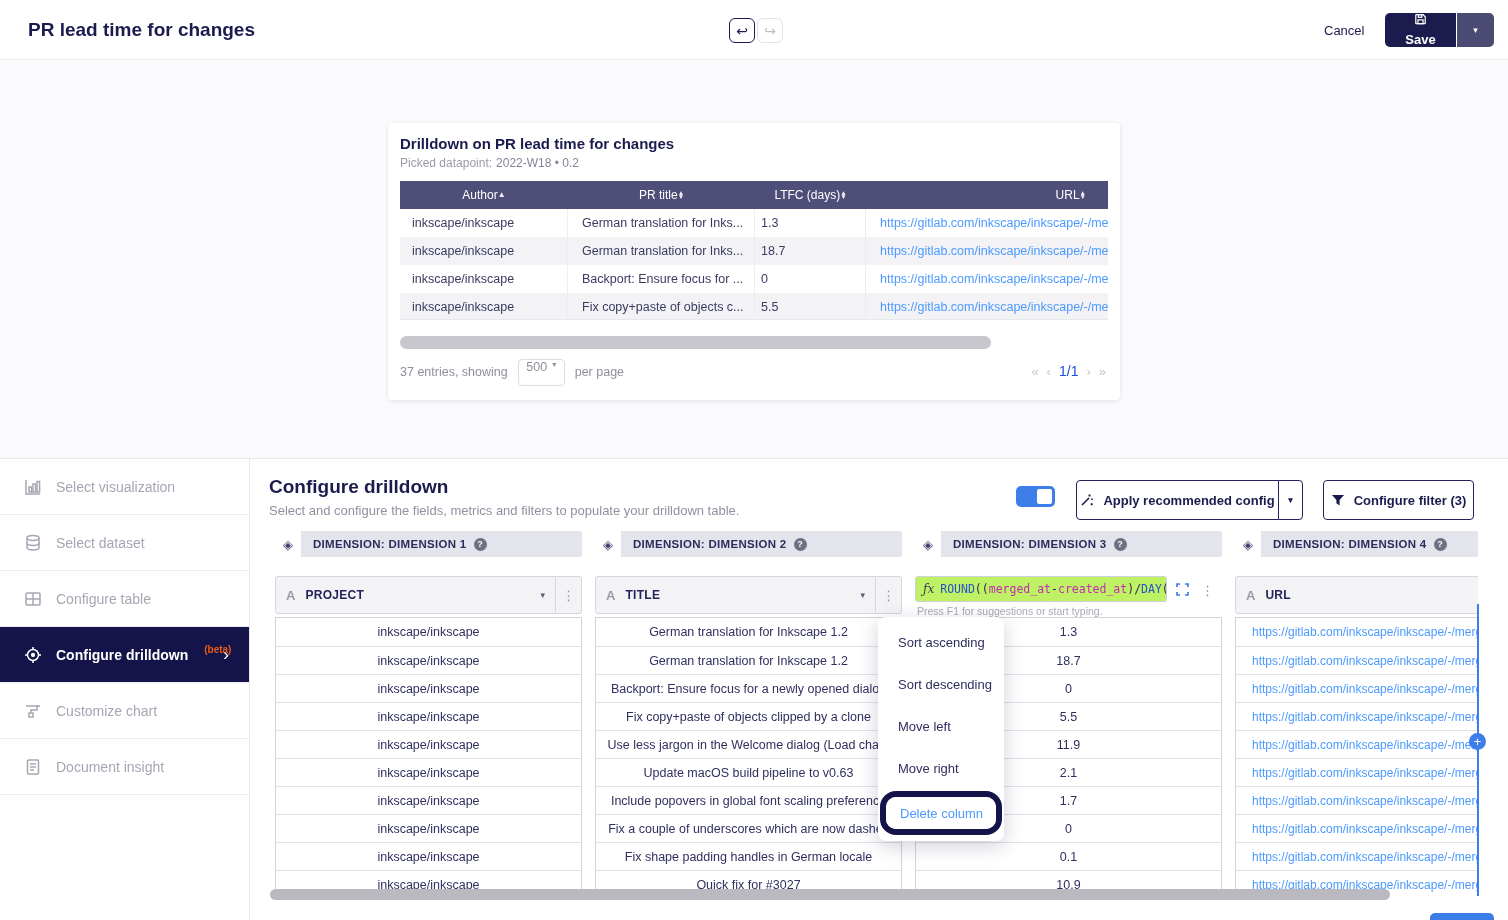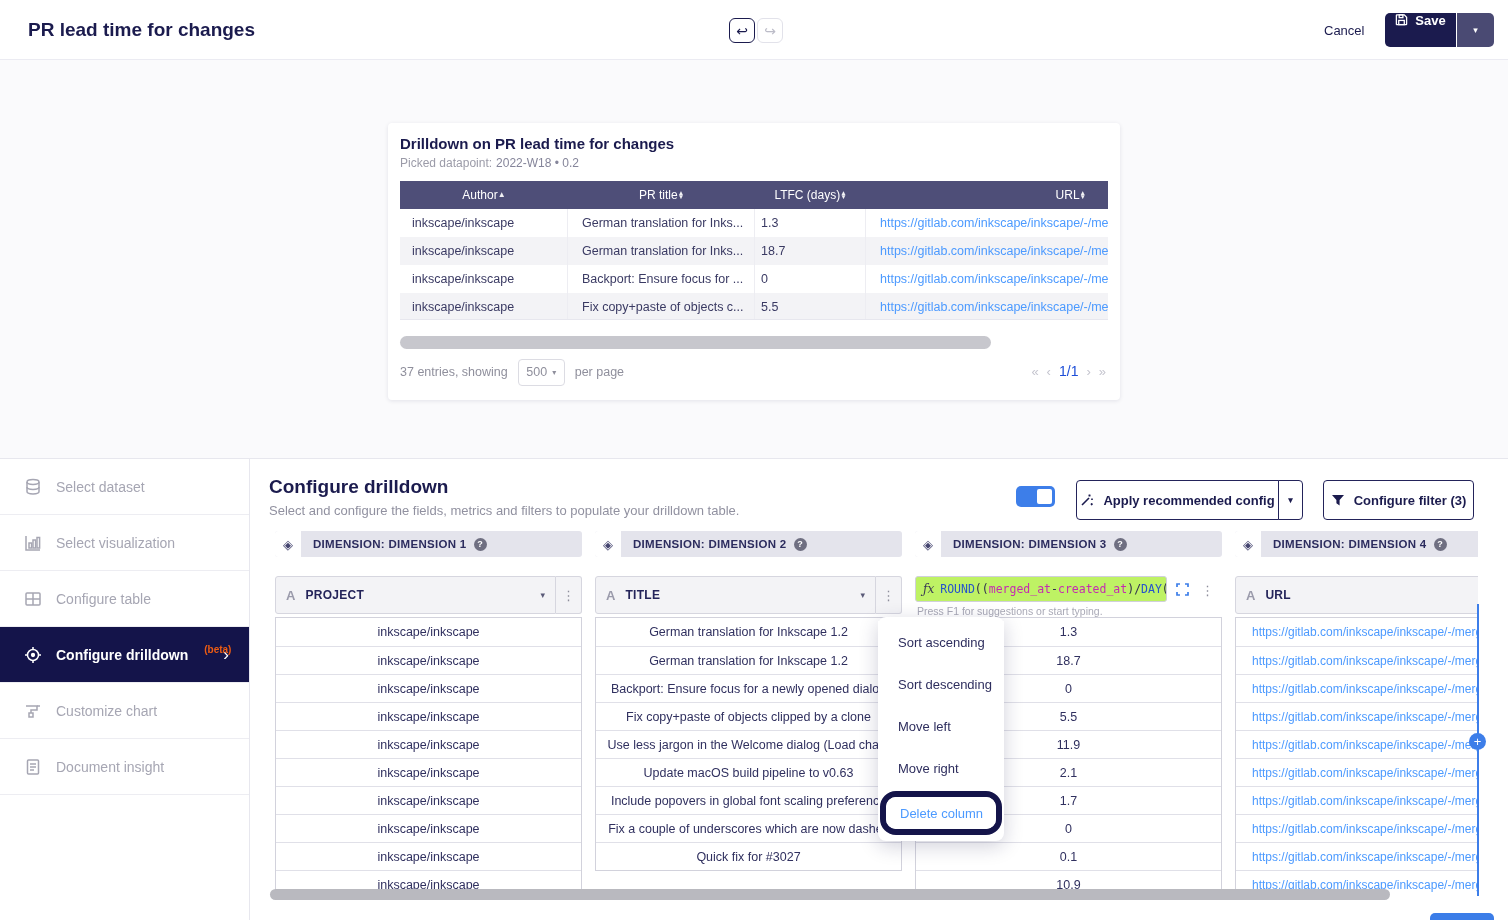--- a/index.html
+++ b/index.html
@@ -6,21 +6,21 @@
   body { font-family:"Liberation Sans", sans-serif; background:#fff; }
   .page { position:relative; width:1508px; height:920px; overflow:hidden; background:#fff; }
 
   
   .topbar { position:absolute; left:0; top:0; width:1508px; height:60px; background:#fff; border-bottom:1px solid #ebebf2; z-index:30; }
   .tb-title { position:absolute; left:28px; top:19px; font-size:19px; font-weight:bold; color:#1b1b4e; }
   .histbtn { position:absolute; top:18px; width:26px; height:25px; border-radius:6px; display:flex; align-items:center; justify-content:center; font-size:14px; background:#fff; cursor:pointer; }
   .undo { left:729px; border:1.5px solid #1b1b4e; color:#1b1b4e; }
   .redo { left:757px; border:1.5px solid #e2e2ea; color:#bcbcc8; }
   .cancel { position:absolute; left:1324px; top:23px; font-size:13px; color:#1b1b4e; cursor:pointer; }
-  .savebtn { position:absolute; left:1385px; top:13px; width:71px; height:34px; background:#1b1b4e; color:#fff; border-radius:5px 0 0 5px; display:flex; justify-content:center; gap:7px; font-size:13px; font-weight:bold; cursor:pointer; }
+  .savebtn { position:absolute; left:1385px; top:13px; width:71px; height:34px; background:#1b1b4e; color:#fff; border-radius:5px 0 0 5px; display:flex; align-items:center; justify-content:center; gap:7px; font-size:13px; font-weight:bold; cursor:pointer;flex-direction:column; }
   .savecaret { position:absolute; left:1457px; top:13px; width:37px; height:34px; background:#4a4a73; color:#fff; border-radius:0 5px 5px 0; display:flex; align-items:center; justify-content:center; font-size:9px; cursor:pointer; }
 
   
   .upper { position:absolute; left:0; top:60px; width:1508px; height:398px; background:#fafafc; }
   .card { position:absolute; left:388px; top:63px; width:732px; height:277px; background:#fff; border-radius:4px; box-shadow:0 1px 4px rgba(20,20,70,.10); }
   .card-title { position:absolute; left:12px; top:12px; font-size:15px; font-weight:bold; color:#1b1b4e; }
   .picked { position:absolute; left:12px; top:33px; font-size:12px; color:#9b9ba8; }
   .picked b { font-weight:normal; color:#85859a; margin-left:4px; }
   .ttable { position:absolute; left:12px; top:58px; width:708px; }
   .thead { display:flex; height:28px; background:#4e4e78; color:#fff; font-size:12px; }
@@ -31,21 +31,21 @@
   .sort.asc { font-size:8px; line-height:1; }
   .tbody { height:111px; overflow:hidden; border-bottom:1px solid #e7e7ee; }
   .trow { display:flex; height:28px; align-items:center; font-size:12.5px; color:#3a3a63; background:#fff; }
   .trow.alt { background:#f3f3f6; }
   .td { height:28px; display:flex; align-items:center; overflow:hidden; white-space:nowrap; border-right:1px solid #ededf2; }
   .td.c0 { width:168px; padding-left:12px; } .td.c1 { width:187px; padding-left:14px; }
   .td.c2 { width:111px; padding-left:6px; } .td.c3 { width:242px; padding-left:14px; border-right:none; }
   .link { color:#4c9aff; cursor:pointer; overflow:hidden; white-space:nowrap; }
   .hscroll-top { position:absolute; left:12px; top:213px; width:591px; height:13px; background:#c7c7cd; border-radius:7px; cursor:pointer; }
   .pagerow { position:absolute; left:12px; top:234px; height:30px; display:flex; align-items:center; gap:10px; font-size:12.5px; color:#8f8f9c; }
-  .psel { width:47px; height:27px; border:1px solid #dcdce3; border-radius:4px; display:flex; align-items:center; justify-content:center; gap:5px; color:#8f8f9c; cursor:pointer; background:#fff; }
+  .psel { width:47px; height:27px; border:1px solid #dcdce3; border-radius:4px; display:flex; align-items:flex-start; justify-content:center; gap:5px; color:#8f8f9c; cursor:pointer; background:#fff; }
   .psel .pc { font-size:8px; }
   .pager { position:absolute; right:14px; top:240px; display:flex; align-items:center; gap:8px; font-size:13px; color:#c5c5cf; }
   .pager .pg { color:#1d4ed8; font-size:14px; }
   .pager span { cursor:pointer; }
 
   
   .bottom { position:absolute; left:0; top:458px; width:1508px; height:462px; background:#fff; border-top:1px solid #e7e7ee; }
   .sidebar { position:absolute; left:0; top:0; width:250px; height:462px; background:#fff; border-right:1px solid #e7e7ee; }
   .side-item { height:56px; display:flex; align-items:center; padding-left:24px; gap:14px; border-bottom:1px solid #ededf2; color:#a6a6b3; font-size:14px; cursor:pointer; position:relative; }
   .side-item svg { flex:none; }
@@ -214,34 +214,34 @@
         <span>»</span>
       </div>
     </div>
   </div>
 
   <div class="bottom">
 
     <div class="sidebar">
       <div class="side-item">
         <svg width="18" height="18" viewBox="0 0 18 18" fill="none" stroke="currentColor" stroke-width="1.5">
-            <ellipse cx="9" cy="4" rx="6" ry="2.4"></ellipse>
-            <path d="M3 4v9.5c0 1.3 2.7 2.4 6 2.4s6-1.1 6-2.4V4"></path>
-            <path d="M3 9c0 1.3 2.7 2.4 6 2.4s6-1.1 6-2.4"></path>
-          </svg>
-        <span>Select dataset</span>
-      </div>
-      <div class="side-item">
-        <svg width="18" height="18" viewBox="0 0 18 18" fill="none" stroke="currentColor" stroke-width="1.5">
             <path d="M2 2v14h14"></path>
             <rect x="5" y="9" width="2.6" height="5"></rect>
             <rect x="9" y="6" width="2.6" height="8"></rect>
             <rect x="13" y="3.5" width="2.6" height="10.5"></rect>
           </svg>
         <span>Select visualization</span>
+      </div>
+      <div class="side-item">
+        <svg width="18" height="18" viewBox="0 0 18 18" fill="none" stroke="currentColor" stroke-width="1.5">
+            <ellipse cx="9" cy="4" rx="6" ry="2.4"></ellipse>
+            <path d="M3 4v9.5c0 1.3 2.7 2.4 6 2.4s6-1.1 6-2.4V4"></path>
+            <path d="M3 9c0 1.3 2.7 2.4 6 2.4s6-1.1 6-2.4"></path>
+          </svg>
+        <span>Select dataset</span>
       </div>
       <div class="side-item">
         <svg width="18" height="18" viewBox="0 0 18 18" fill="none" stroke="currentColor" stroke-width="1.5">
             <rect x="2" y="3" width="14" height="12" rx="1"></rect>
             <path d="M2 9h14M9 3v12"></path>
           </svg>
         <span>Configure table</span>
       </div>
       <div class="side-item active">
         <svg width="18" height="18" viewBox="0 0 18 18" fill="none" stroke="currentColor" stroke-width="1.5">
@@ -343,20 +343,21 @@
           </div>
           <div class="grid" id="col-title">
               <div class="gcell">German translation for Inkscape 1.2</div>
               <div class="gcell">German translation for Inkscape 1.2</div>
               <div class="gcell">Backport: Ensure focus for a newly opened dialog</div>
               <div class="gcell">Fix copy+paste of objects clipped by a clone</div>
               <div class="gcell">Use less jargon in the Welcome dialog (Load chan.</div>
               <div class="gcell">Update macOS build pipeline to v0.63</div>
               <div class="gcell">Include popovers in global font scaling preference</div>
               <div class="gcell">Fix a couple of underscores which are now dashes</div>
+              <div class="gcell">Fix shape padding handles in German locale</div>
               <div class="gcell">Quick fix for #3027</div>
             </div>
         </div>
 
         <div class="dim-col">
           <div class="band">
             <span class="band-icon">◈</span>
             <span class="band-label">DIMENSION: DIMENSION 3</span>
             <span class="qbadge">?</span>
           </div>

